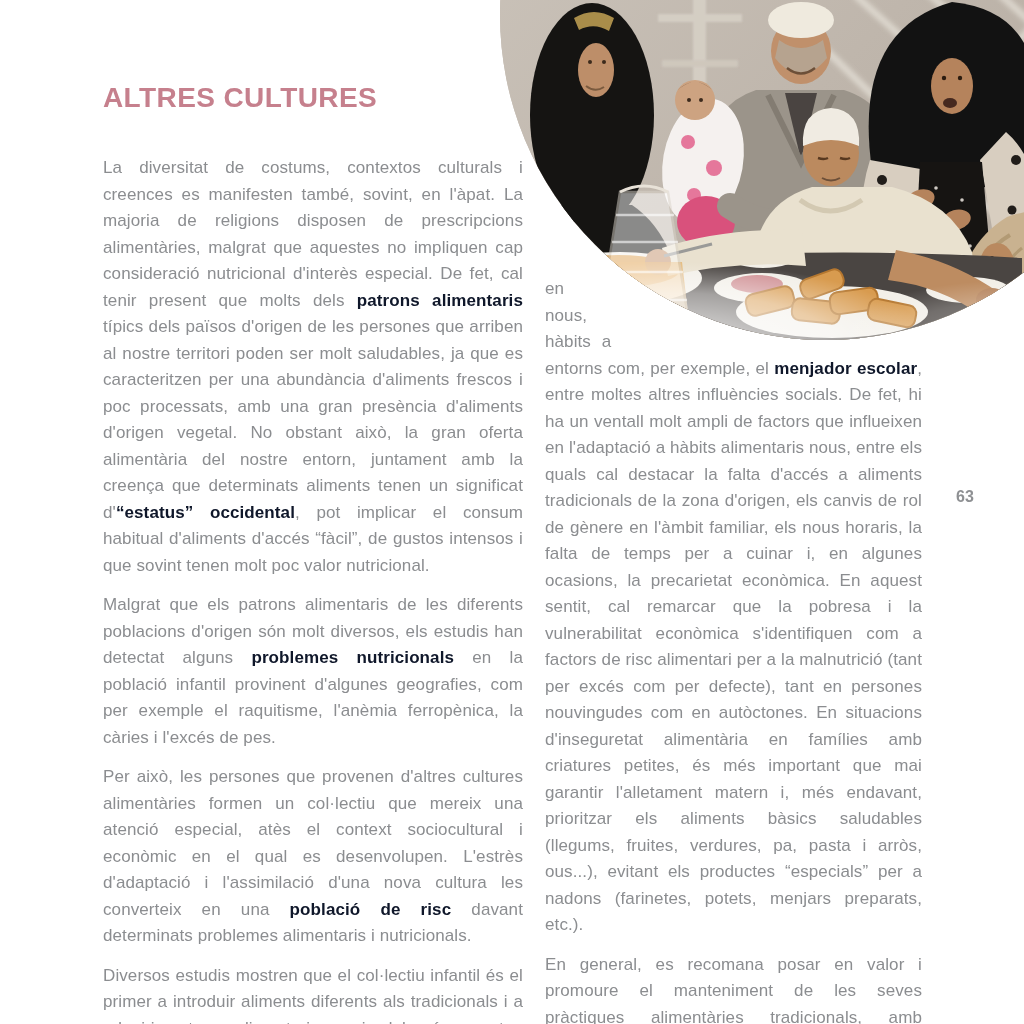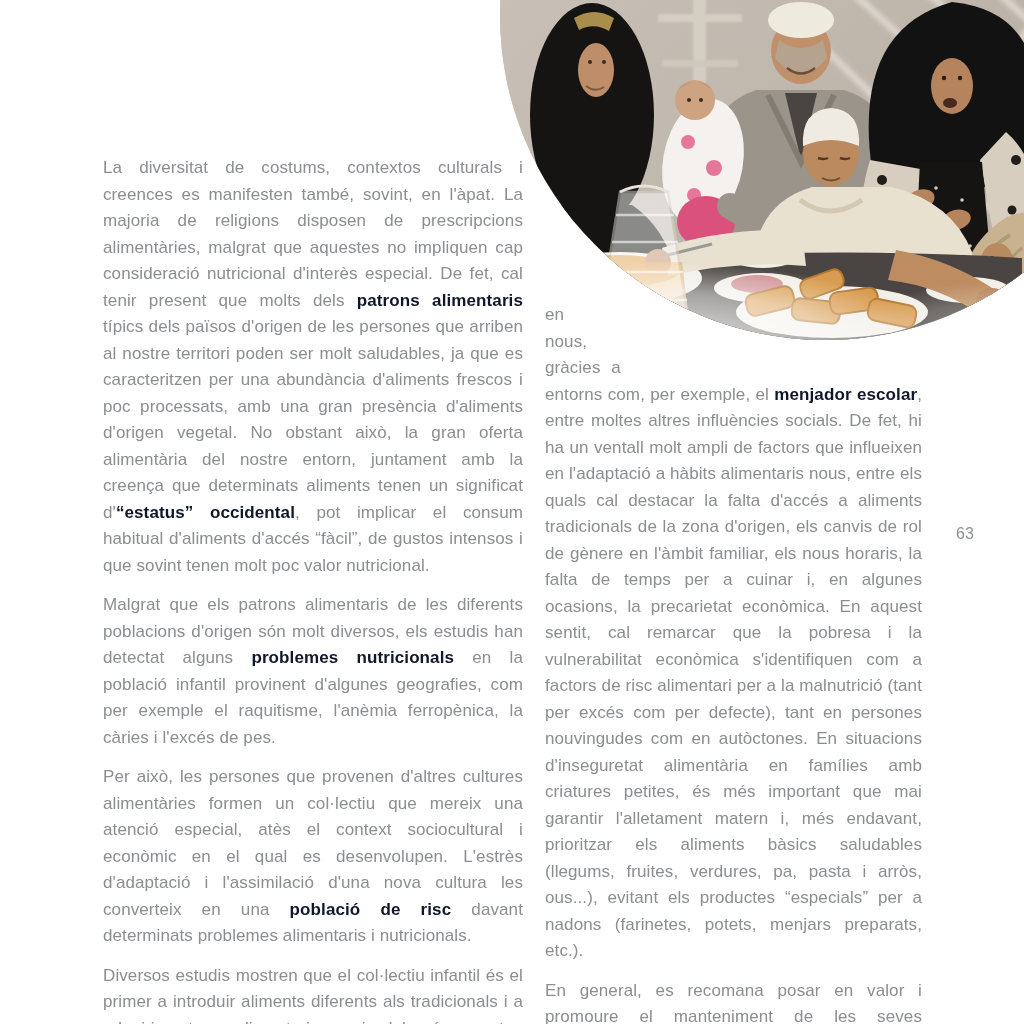--- a/index.html
+++ b/index.html
@@ -21,23 +21,23 @@
   .col-right{position:absolute;left:545px;top:276px;width:377px;}
   .bodytext p{
     margin:0 0 13px 0;font-size:17px;line-height:26.5px;color:#8b8d90;
     text-align:justify;letter-spacing:.1px;
   }
   .bodytext p:last-child{margin-bottom:0;}
   .hl{color:#0f172a;font-weight:700;}
   .fragments div{
     font-size:17px;line-height:26.5px;color:#8b8d90;word-spacing:6px;letter-spacing:.1px;
   }
-  .fragments{margin-bottom:0;margin-top:26px;}
+  .fragments{margin-bottom:0;}
   .page-number{
-    position:absolute;left:956px;top:525px;font-size:16px;font-weight:400;color:#8e9093;
+    position:absolute;left:956px;top:488px;font-size:16px;font-weight:700;color:#8e9093;
   }
 </style>
 </head>
 <body>
 
 <div class="page">
 
   <div class="photo-circle">
     <svg viewBox="0 0 650 650" width="650" height="650">
       <defs>
@@ -201,34 +201,35 @@
           <line x1="104" y1="610" x2="187" y2="610"></line>
         </g>
       </g>
 
       <ellipse cx="170" cy="660" rx="265" ry="88" fill="url(#wash)"></ellipse>
       <ellipse cx="520" cy="648" rx="185" ry="58" fill="url(#wash)" opacity="0.45"></ellipse>
     </svg>
   </div>
 
   <div class="heading">
+    <div>ALTRES CULTURES</div>
   </div>
 
   <div class="col-left bodytext">
     <p><span>La diversitat de costums, contextos culturals i creences es manifesten també, sovint, en l'àpat. La majoria de religions disposen de prescripcions alimentàries, malgrat que aquestes no impliquen cap consideració nutricional d'interès especial. De fet, cal tenir present que molts dels </span><span class="hl">patrons alimentaris</span><span> típics dels països d'origen de les persones que arriben al nostre territori poden ser molt saludables, ja que es caracteritzen per una abundància d'aliments frescos i poc processats, amb una gran presència d'aliments d'origen vegetal. No obstant això, la gran oferta alimentària del nostre entorn, juntament amb la creença que determinats aliments tenen un significat d'</span><span class="hl">“estatus” occidental</span><span>, pot implicar el consum habitual d'aliments d'accés “fàcil”, de gustos intensos i que sovint tenen molt poc valor nutricional.</span></p>
     <p><span>Malgrat que els patrons alimentaris de les diferents poblacions d'origen són molt diversos, els estudis han detectat alguns </span><span class="hl">problemes nutricionals</span><span> en la població infantil provinent d'algunes geografies, com per exemple el raquitisme, l'anèmia ferropènica, la càries i l'excés de pes.</span></p>
     <p><span>Per això, les persones que provenen d'altres cultures alimentàries formen un col·lectiu que mereix una atenció especial, atès el context sociocultural i econòmic en el qual es desenvolupen. L'estrès d'adaptació i l'assimilació d'una nova cultura les converteix en una </span><span class="hl">població de risc</span><span> davant determinats problemes alimentaris i nutricionals.</span></p>
     <p><span>Diversos estudis mostren que el col·lectiu infantil és el primer a introduir aliments diferents als tradicionals i a adquirir patrons alimentaris propis del país receptor. Això és,</span></p>
   </div>
 
   <div class="col-right bodytext">
     <div class="fragments">
       <div>en</div>
       <div>nous,</div>
-      <div>gràcies  a</div>
+      <div>hàbits  a</div>
     </div>
     <p><span>entorns com, per exemple, el </span><span class="hl">menjador escolar</span><span>, entre moltes altres influències socials. De fet, hi ha un ventall molt ampli de factors que influeixen en l'adaptació a hàbits alimentaris nous, entre els quals cal destacar la falta d'accés a aliments tradicionals de la zona d'origen, els canvis de rol de gènere en l'àmbit familiar, els nous horaris, la falta de temps per a cuinar i, en algunes ocasions, la precarietat econòmica. En aquest sentit, cal remarcar que la pobresa i la vulnerabilitat econòmica s'identifiquen com a factors de risc alimentari per a la malnutrició (tant per excés com per defecte), tant en persones nouvingudes com en autòctones. En situacions d'inseguretat alimentària en famílies amb criatures petites, és més important que mai garantir l'alletament matern i, més endavant, prioritzar els aliments bàsics saludables (llegums, fruites, verdures, pa, pasta i arròs, ous...), evitant els productes “especials” per a nadons (farinetes, potets, menjars preparats, etc.).</span></p>
     <p><span>En general, es recomana posar en valor i promoure el manteniment de les seves pràctiques alimentàries tradicionals, amb l'adaptació corresponent als aliments de producció local del nostre territori.</span></p>
   </div>
 
   <div class="page-number">63</div>
 
 </div>
 
 </body></html>

